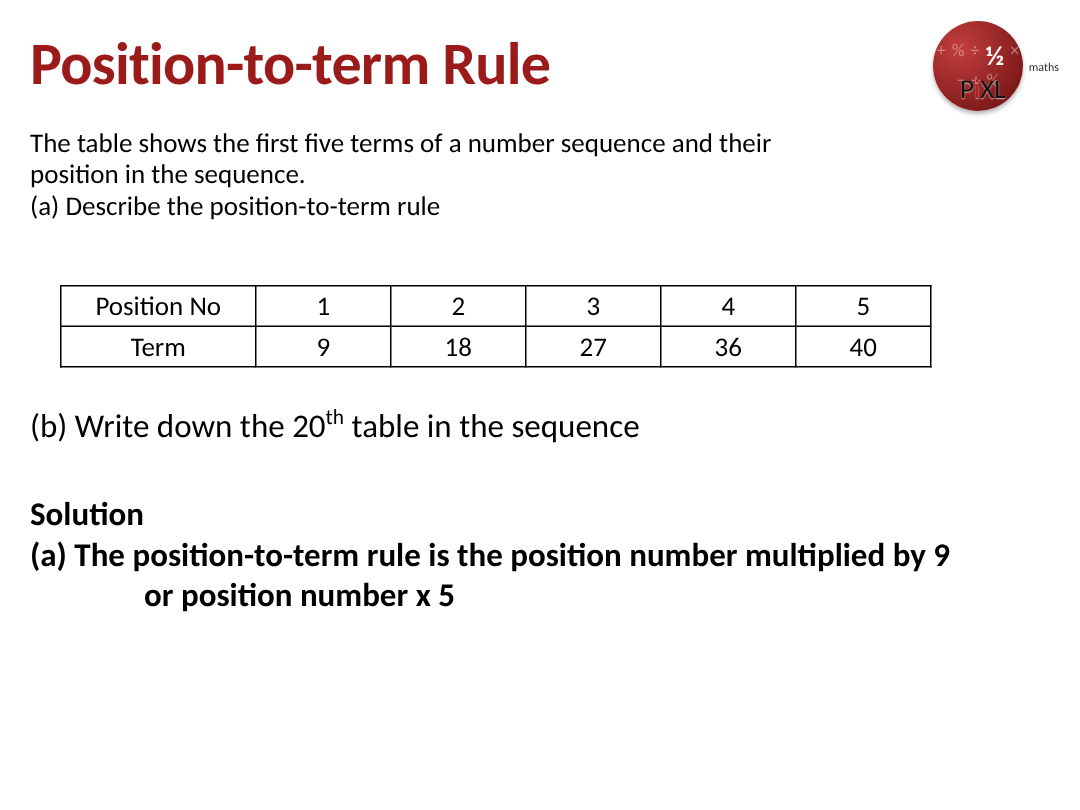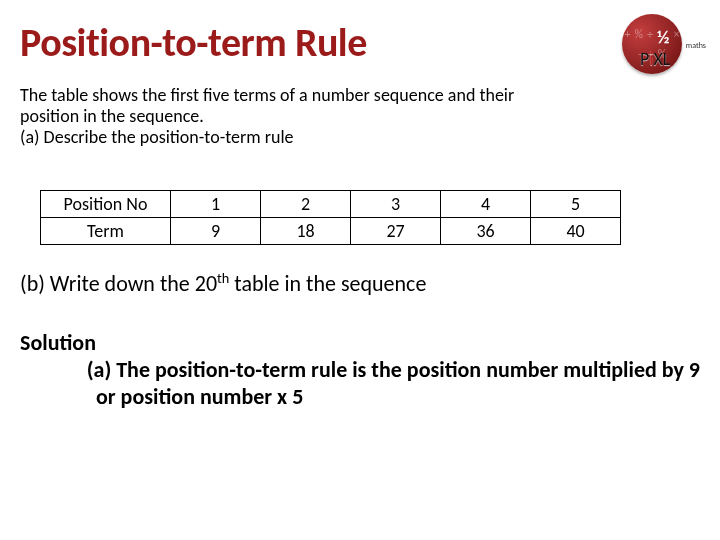--- a/index.html
+++ b/index.html
@@ -118,21 +118,20 @@
     left: 20px;
     top: 330px;
     width: 680px;
     font-size: 22px;
     line-height: 1.22;
     font-weight: bold;
   }
   .solution .hang {
     padding-left: 40px;
     text-indent: -40px;
-    text-align: right;
   }
   .solution .inset {
     padding-left: 76px;
   }
 </style>
 </head>
 <body>
 
 <div class="slide">
 

